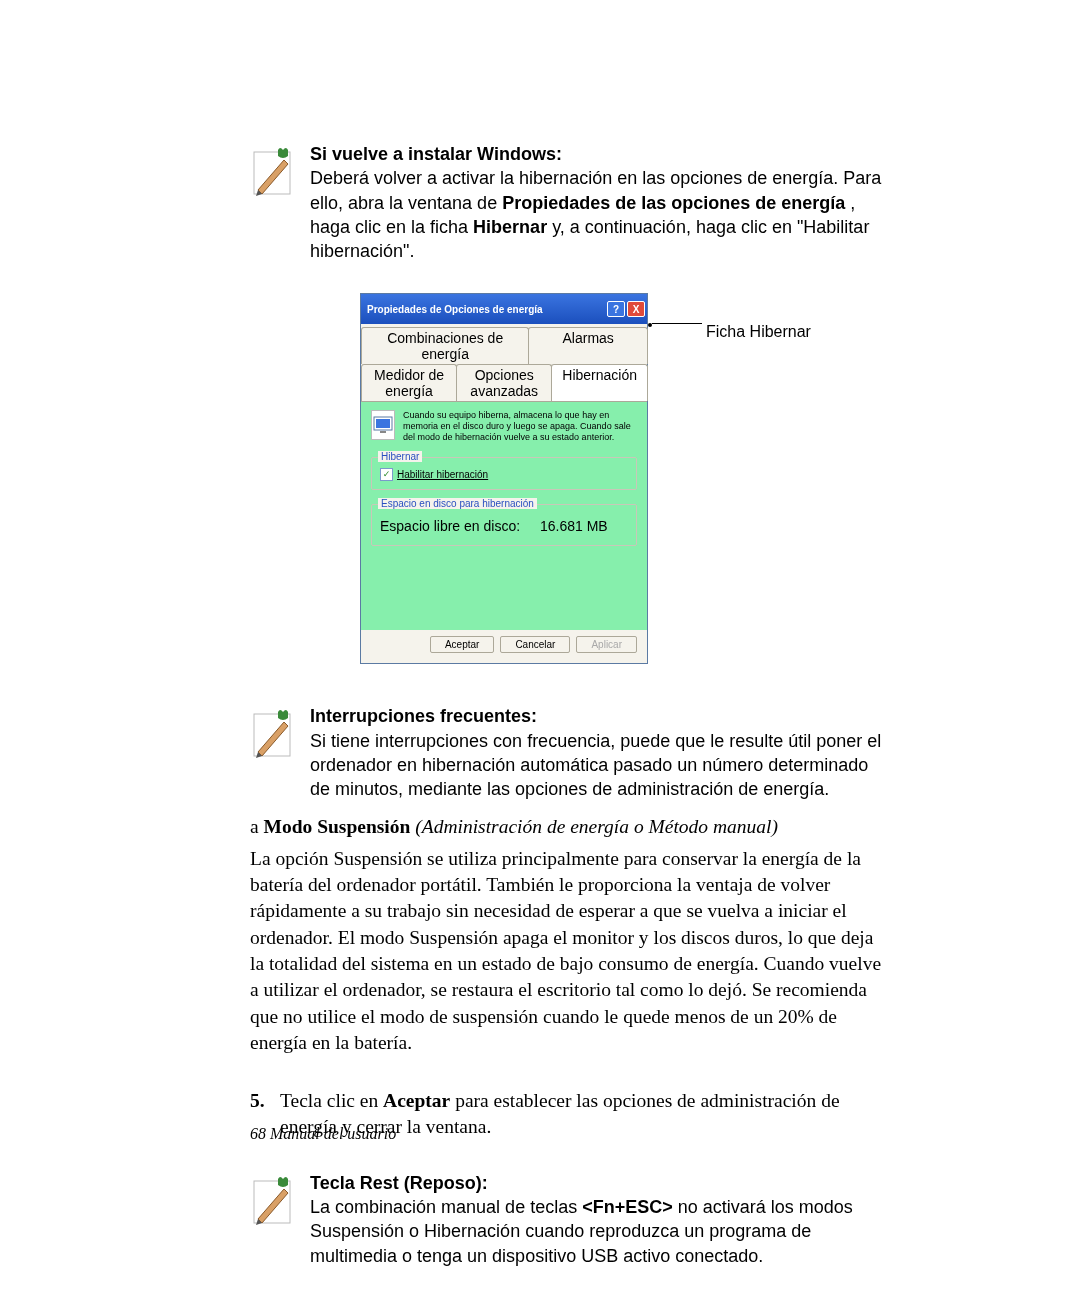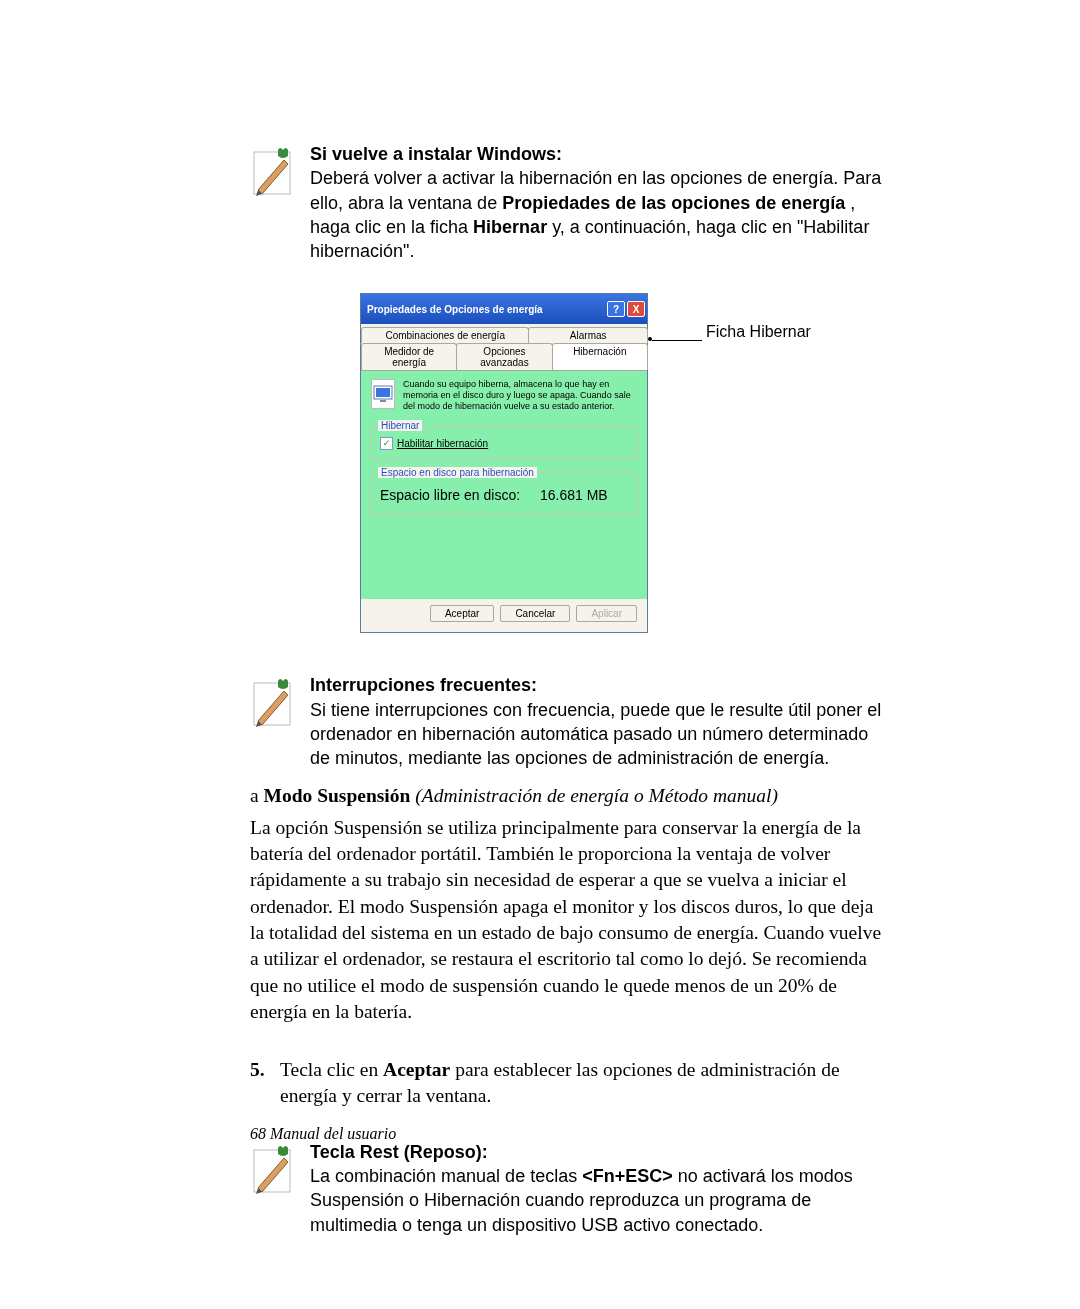--- a/index.html
+++ b/index.html
@@ -19,38 +19,38 @@
   
   .shot-wrap{margin:30px 0 40px 110px;position:relative;width:420px;}
   .dlg{width:286px;border:1px solid #5b7aa3;font-family:Tahoma,Arial,sans-serif;font-size:10px;color:#000;background:#f5f3ec;}
   .titlebar{background:linear-gradient(#3a74e0,#1b4fbd);height:30px;color:#fff;display:flex;align-items:center;justify-content:space-between;padding:0 2px 0 6px;font-weight:bold;}
   .titlebtns{display:flex;gap:2px;}
   .tb{width:16px;height:14px;border:1px solid #fff;border-radius:2px;display:flex;align-items:center;justify-content:center;font-size:10px;font-weight:bold;}
   .tb.help{background:#3a74e0;color:#fff;}
   .tb.close{background:#e04a3a;color:#fff;}
   .tabs{display:flex;flex-wrap:wrap;border-bottom:1px solid #aca899;margin-top:3px;}
   .tabrow{display:flex;width:100%;}
-  .tab{border:1px solid #aca899;border-bottom:none;border-radius:3px 3px 0 0;padding:2px 10px;background:#f5f3ec;font-size:10px;margin-right:-1px;flex:1;text-align:center;}
+  .tab{border:1px solid #aca899;border-bottom:none;border-radius:3px 3px 0 0;padding:2px 10px;background:#f5f3ec;font-size:14px;margin-right:-1px;flex:1;text-align:center;}
   .tab.sel{background:#fff;font-weight:normal;}
   .dlgbody{background:#86efac;padding:8px 10px 10px 10px;min-height:210px;}
   .desc{display:flex;align-items:flex-start;gap:8px;}
   .desc .dicon{width:28px;height:28px;background:#fff;border:1px solid #bbb;display:flex;align-items:center;justify-content:center;font-size:16px;}
   .desc .dtext{font-size:9px;line-height:1.2;}
   .grp{border:1px solid #c9c7b8;border-radius:2px;padding:10px 8px 8px;margin-top:14px;position:relative;font-size:10px;}
   .grp .gl{position:absolute;top:-7px;left:6px;background:#f5f3ec;padding:0 3px;color:#2a4fc0;font-size:10px;}
   .chk{display:flex;align-items:center;gap:4px;}
   .chk .box{width:11px;height:11px;border:1px solid #7a9acb;background:#fff;display:flex;align-items:center;justify-content:center;color:#2a8a2a;font-size:9px;}
   .stats{font-size:14px;line-height:1.6;}
   .statrow{display:flex;}
   .statrow .k{width:160px;}
   .dlgbtns{display:flex;justify-content:flex-end;gap:6px;padding:6px 10px 10px;}
   .dlgbtn{border:1px solid #aca899;background:#f5f3ec;font-size:10px;padding:2px 14px;border-radius:2px;}
   .dlgbtn.dis{color:#a9a9a9;}
 
-  .callout{position:absolute;top:30px;left:290px;display:flex;align-items:flex-end;}
+  .callout{position:absolute;top:30px;left:290px;display:flex;align-items:flex-start;}
   .callout .line{width:50px;height:1px;background:#000;}
   .callout .lab{font-size:16px;font-family:Arial,Helvetica,sans-serif;margin-left:4px;white-space:nowrap;}
   .callout .dot{width:4px;height:4px;background:#000;border-radius:50%;margin-left:-2px;}
 
   .para{font-family:'Times New Roman',Times,serif;font-size:19.5px;line-height:1.35;margin:8px 0 0 0;}
   .subhead{font-family:'Times New Roman',Times,serif;font-size:19.5px;margin:10px 0 4px 0;}
   .subhead .sh-bold{font-weight:bold;}
   .subhead .sh-ital{font-style:italic;}
 
   .numlist{font-family:'Times New Roman',Times,serif;font-size:19.5px;line-height:1.35;margin:32px 0 0 0;display:flex;}

